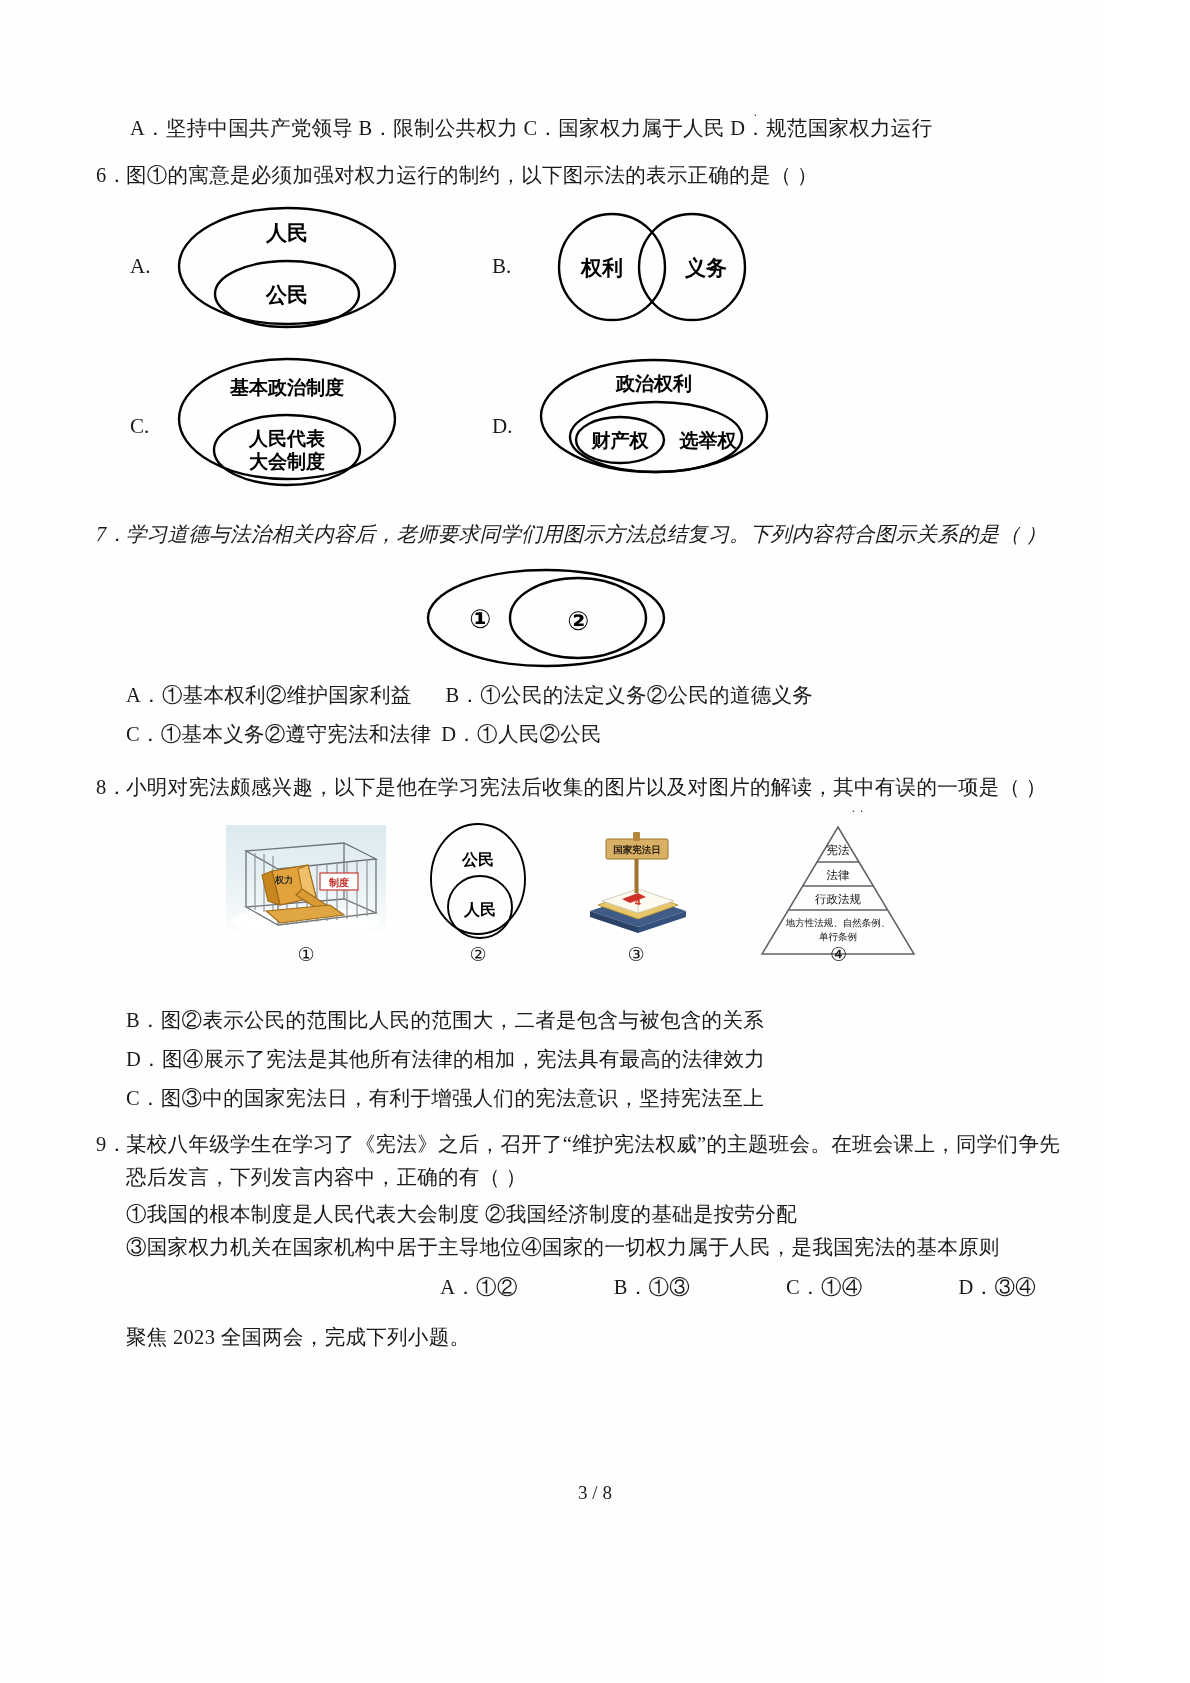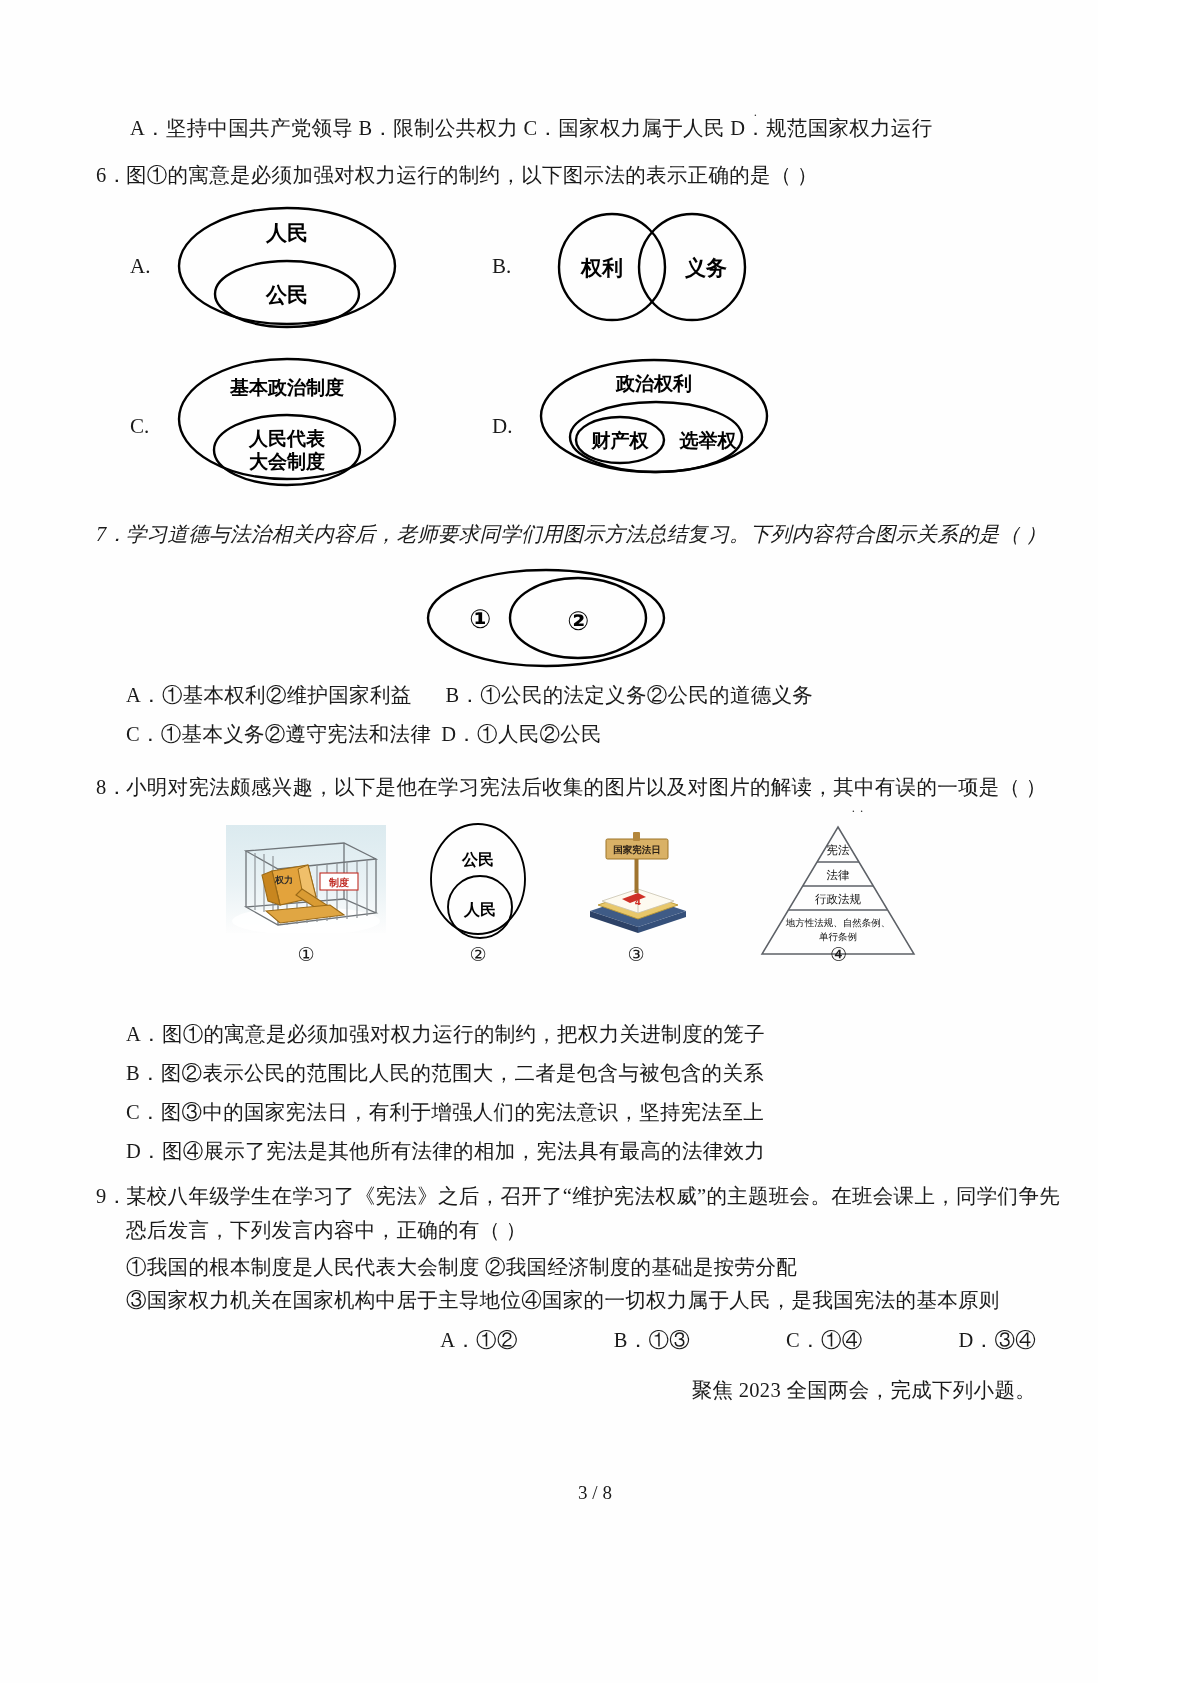--- a/index.html
+++ b/index.html
@@ -304,45 +304,42 @@
         <text class="pyr-txt" x="82" y="33" text-anchor="middle">宪法</text>
         <text class="pyr-txt" x="82" y="58" text-anchor="middle">法律</text>
         <text class="pyr-txt" x="82" y="82" text-anchor="middle">行政法规</text>
         <text class="pyr-txt-sm" x="82" y="105" text-anchor="middle">地方性法规、自然条例、</text>
         <text class="pyr-txt-sm" x="82" y="119" text-anchor="middle">单行条例</text>
       </svg>
     </div>
     <div class="pic-cap" style="left:660px; top:122px; width:165px;">④</div>
   </div>
 
-  <div class="opt-line indent-2" style="margin-top:14px;">
-    <span>A．</span><span>图①的寓意是必须加强对权力运行的制约，把权力关进制度的笼子</span>
-  </div>
   <div class="opt-line indent-2">
     <span>B．</span><span>图②表示公民的范围比人民的范围大，二者是包含与被包含的关系</span>
   </div>
   <div class="opt-line indent-2">
+    <span>D．</span><span>图④展示了宪法是其他所有法律的相加，宪法具有最高的法律效力</span>
+  </div>
+  <div class="opt-line indent-2">
     <span>C．</span><span>图③中的国家宪法日，有利于增强人们的宪法意识，坚持宪法至上</span>
-  </div>
-  <div class="opt-line indent-2">
-    <span>D．</span><span>图④展示了宪法是其他所有法律的相加，宪法具有最高的法律效力</span>
   </div>
 
   <div class="qline" style="margin-top:10px;">
     <span class="qnum">9．</span><span>某校八年级学生在学习了《宪法》之后，召开了“维护宪法权威”的主题班会。在班会课上，同学们争先</span>
   </div>
   <div class="qline indent-2">恐后发言，下列发言内容中，正确的有（   ）</div>
   <div class="qline indent-2" style="margin-top:4px;">①我国的根本制度是人民代表大会制度        ②我国经济制度的基础是按劳分配</div>
   <div class="qline indent-2">③国家权力机关在国家机构中居于主导地位④国家的一切权力属于人民，是我国宪法的基本原则</div>
 
   <div class="opt-line indent-2" style="margin-top:4px;text-align:right;">
     <span>A．</span><span>①②</span><span style="display:inline-block;width:96px;"></span><span>B．</span><span>①③</span><span style="display:inline-block;width:96px;"></span><span>C．</span><span>①④</span><span style="display:inline-block;width:96px;"></span><span>D．</span><span>③④</span>
   </div>
 
-  <div class="qline indent-2" style="margin-top:14px;text-align:right;">聚焦 2023 全国两会，完成下列小题。</div>
+  <div class="qline indent-2" style="margin-top:14px;">聚焦 2023 全国两会，完成下列小题。</div>
 
 </div>
 
 <div class="footer">3 / 8</div>
 
 <div class="dotted-mark" style="left:753px; top:112px;">˙</div>
 <div class="dotted-mark" style="left:851px; top:808px;">˙ ˙</div>
 
 </div>
 

